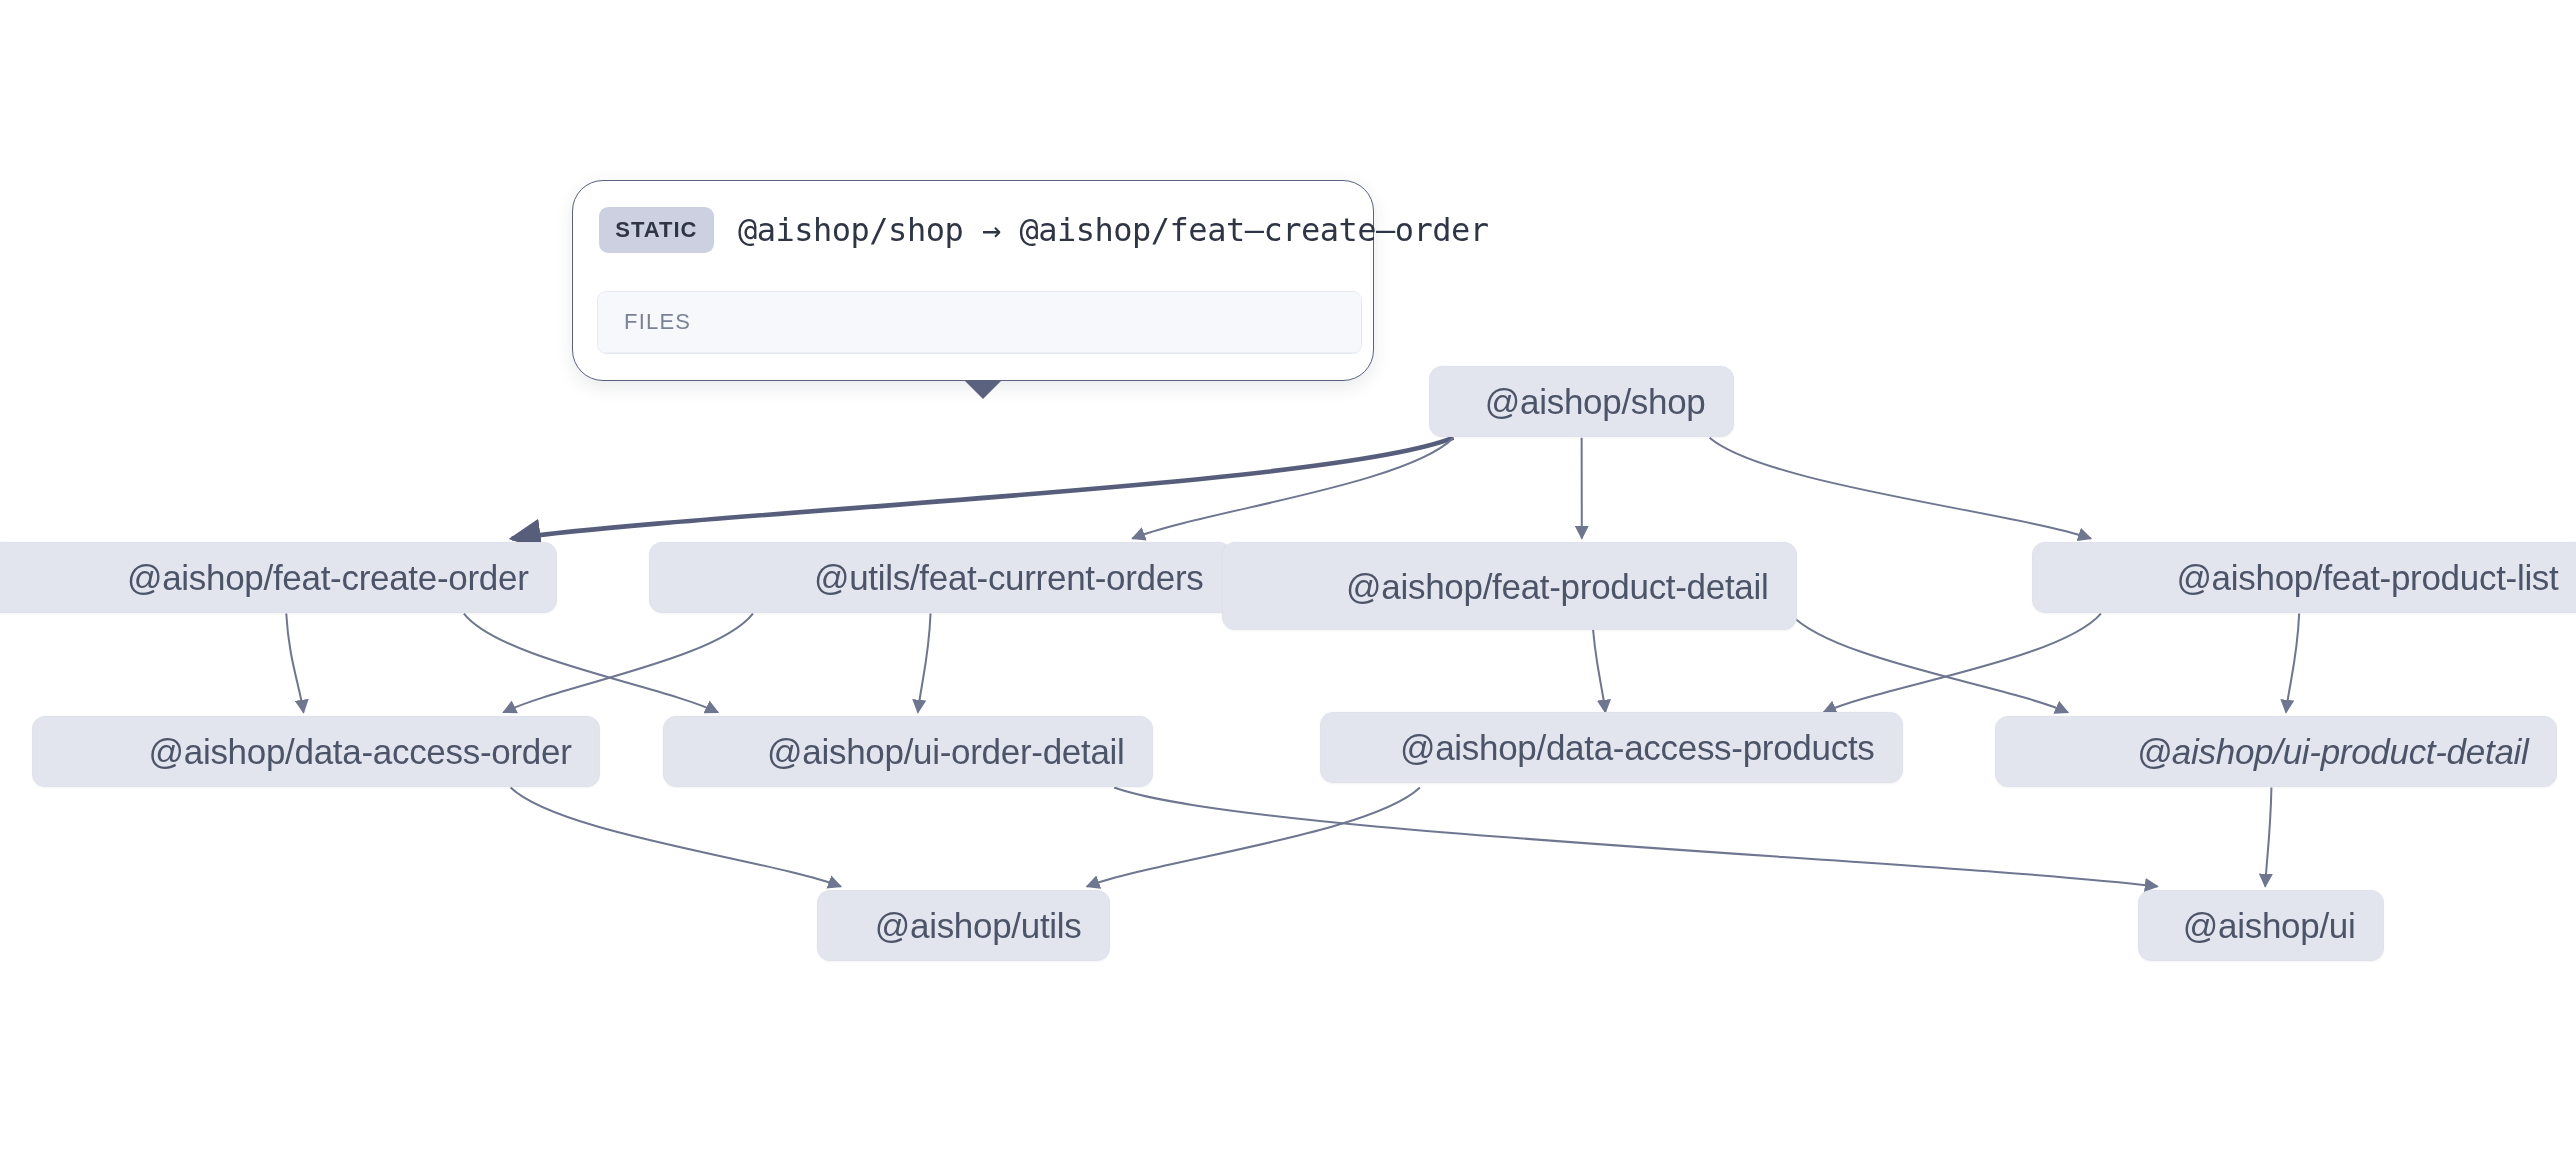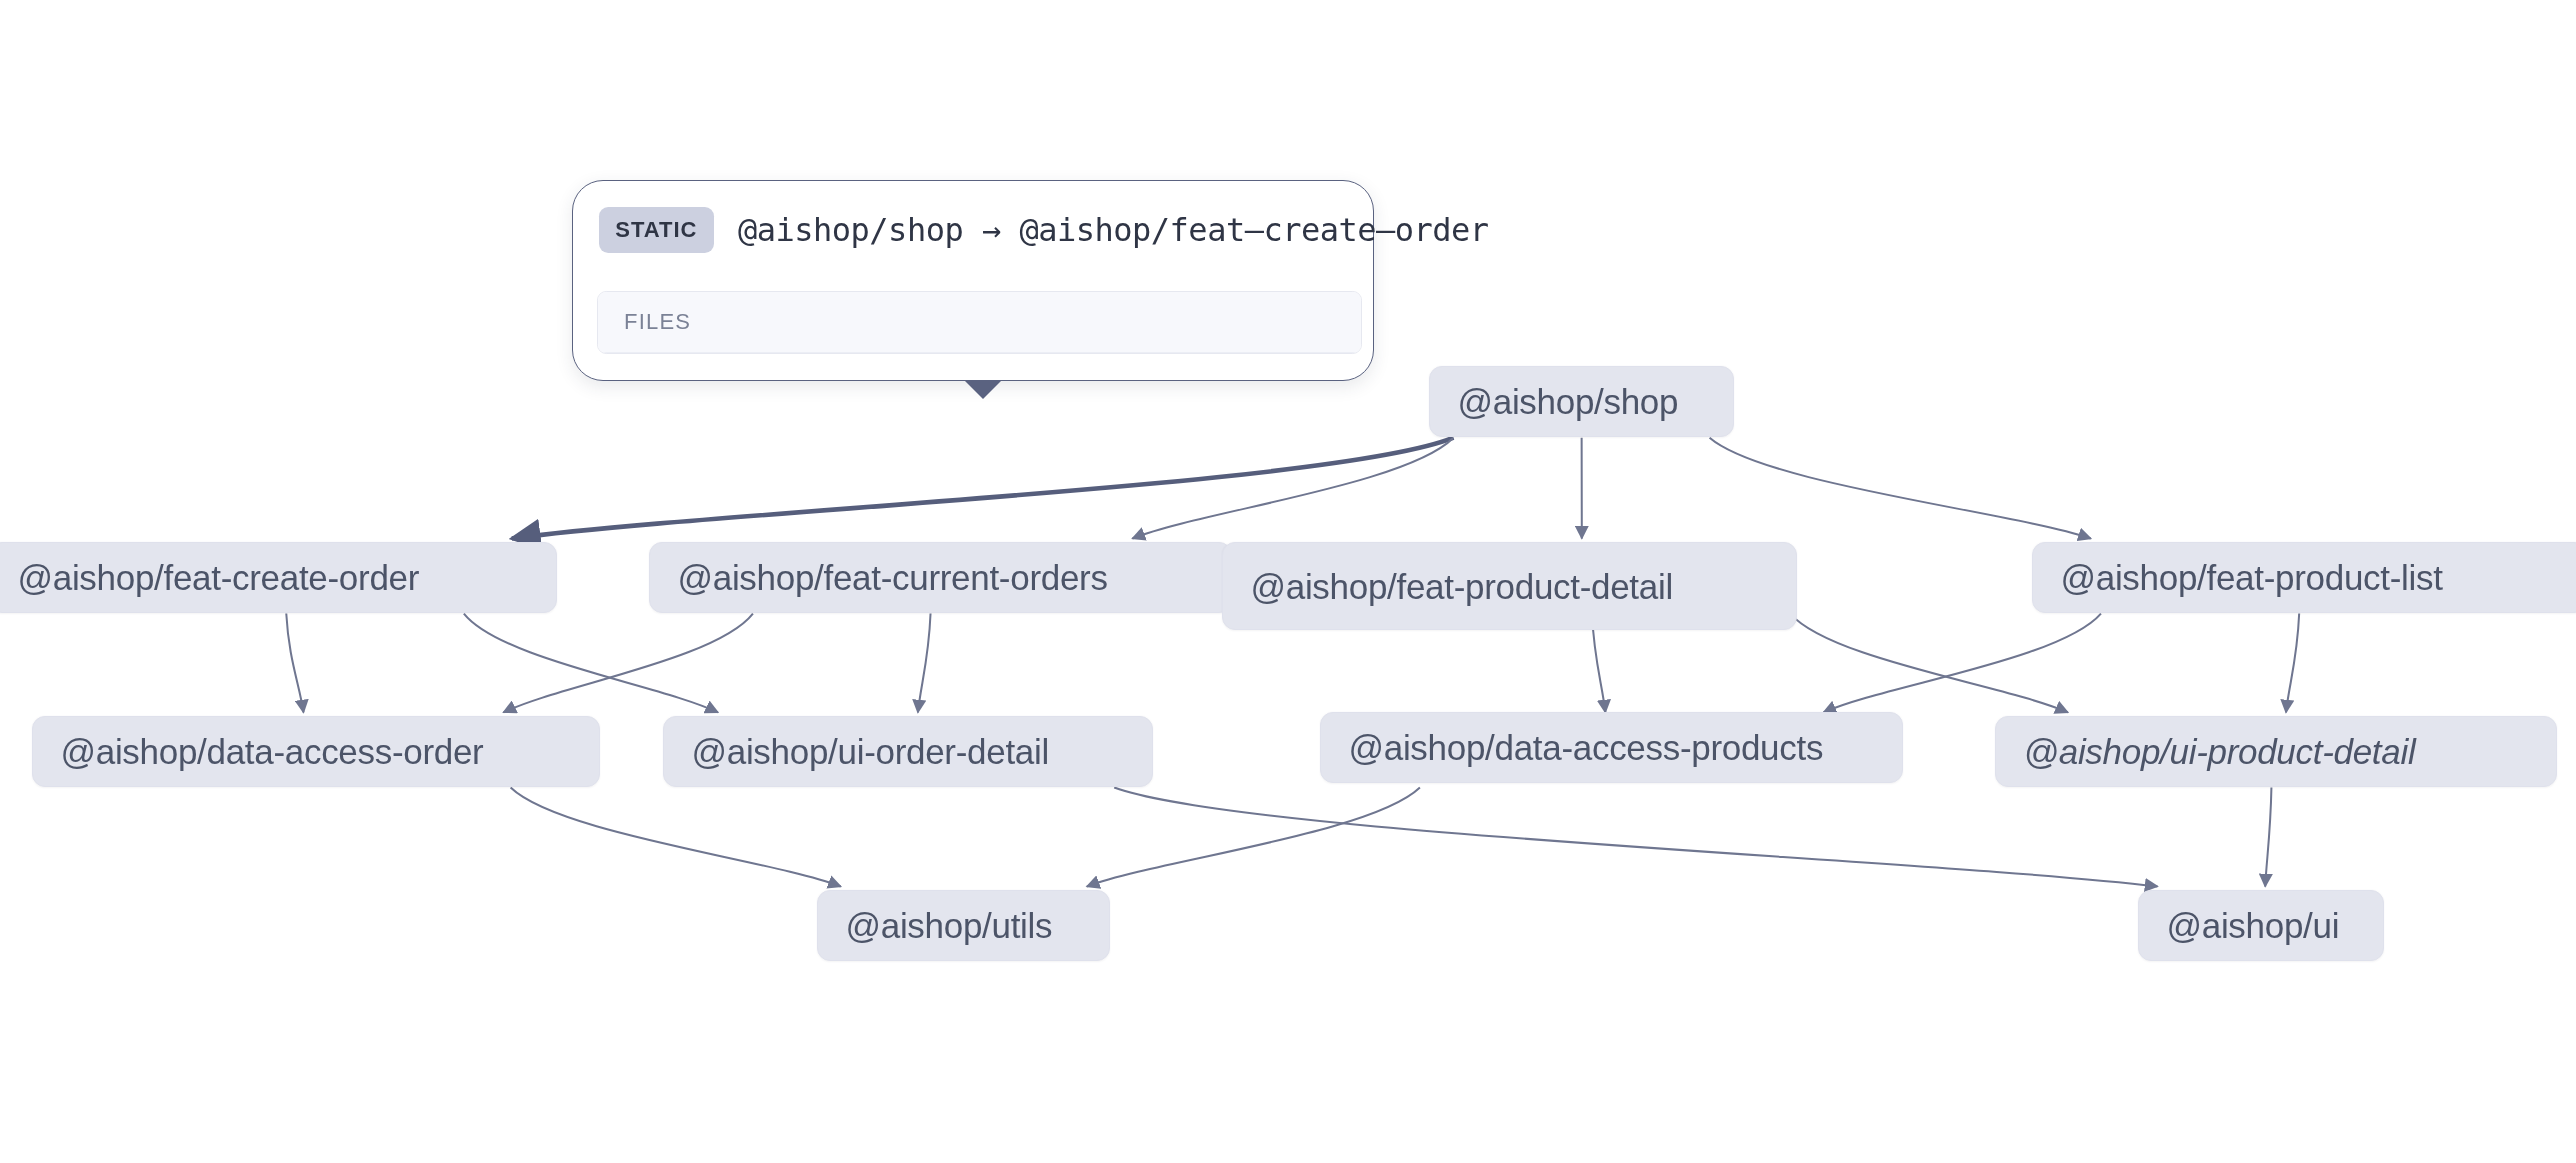--- a/index.html
+++ b/index.html
@@ -32,21 +32,21 @@
   }
 
   .graph-node {
     position: absolute;
     box-sizing: border-box;
     background: #e3e5ee;
     border: 0.9px solid #dfe1ec;
     border-radius: 13px;
     display: flex;
     align-items: center;
-    justify-content: flex-start;
+    justify-content: flex-end;
     color: #4c5468;
     font-size: 35px;
     font-family: "Liberation Sans", sans-serif;
     font-weight: 400;
     letter-spacing: -0.3px;
     white-space: nowrap;
     box-shadow: 0 0.9px 1.8px rgba(60,64,90,0.06);
     cursor: pointer;
   }
 
@@ -167,21 +167,21 @@
   </svg>
 
   <div id="nodes-layer">
       <div class="graph-node" style="left: 1429px; top: 366px; width: 305px; height: 71px;">
         <span class="node-label">@aishop/shop</span>
       </div>
       <div class="graph-node" style="left: -11px; top: 542px; width: 568px; height: 71px;">
         <span class="node-label">@aishop/feat-create-order</span>
       </div>
       <div class="graph-node" style="left: 649px; top: 542px; width: 583px; height: 71px;">
-        <span class="node-label">@aishop/feat-current-orders</span>
+        <span class="node-label">@utils/feat-current-orders</span>
       </div>
       <div class="graph-node" style="left: 1222px; top: 542px; width: 575px; height: 88px;">
         <span class="node-label">@aishop/feat-product-detail</span>
       </div>
       <div class="graph-node" style="left: 2032px; top: 542px; width: 555px; height: 71px;">
         <span class="node-label">@aishop/feat-product-list</span>
       </div>
       <div class="graph-node" style="left: 32px; top: 716px; width: 568px; height: 71px;">
         <span class="node-label">@aishop/data-access-order</span>
       </div>

